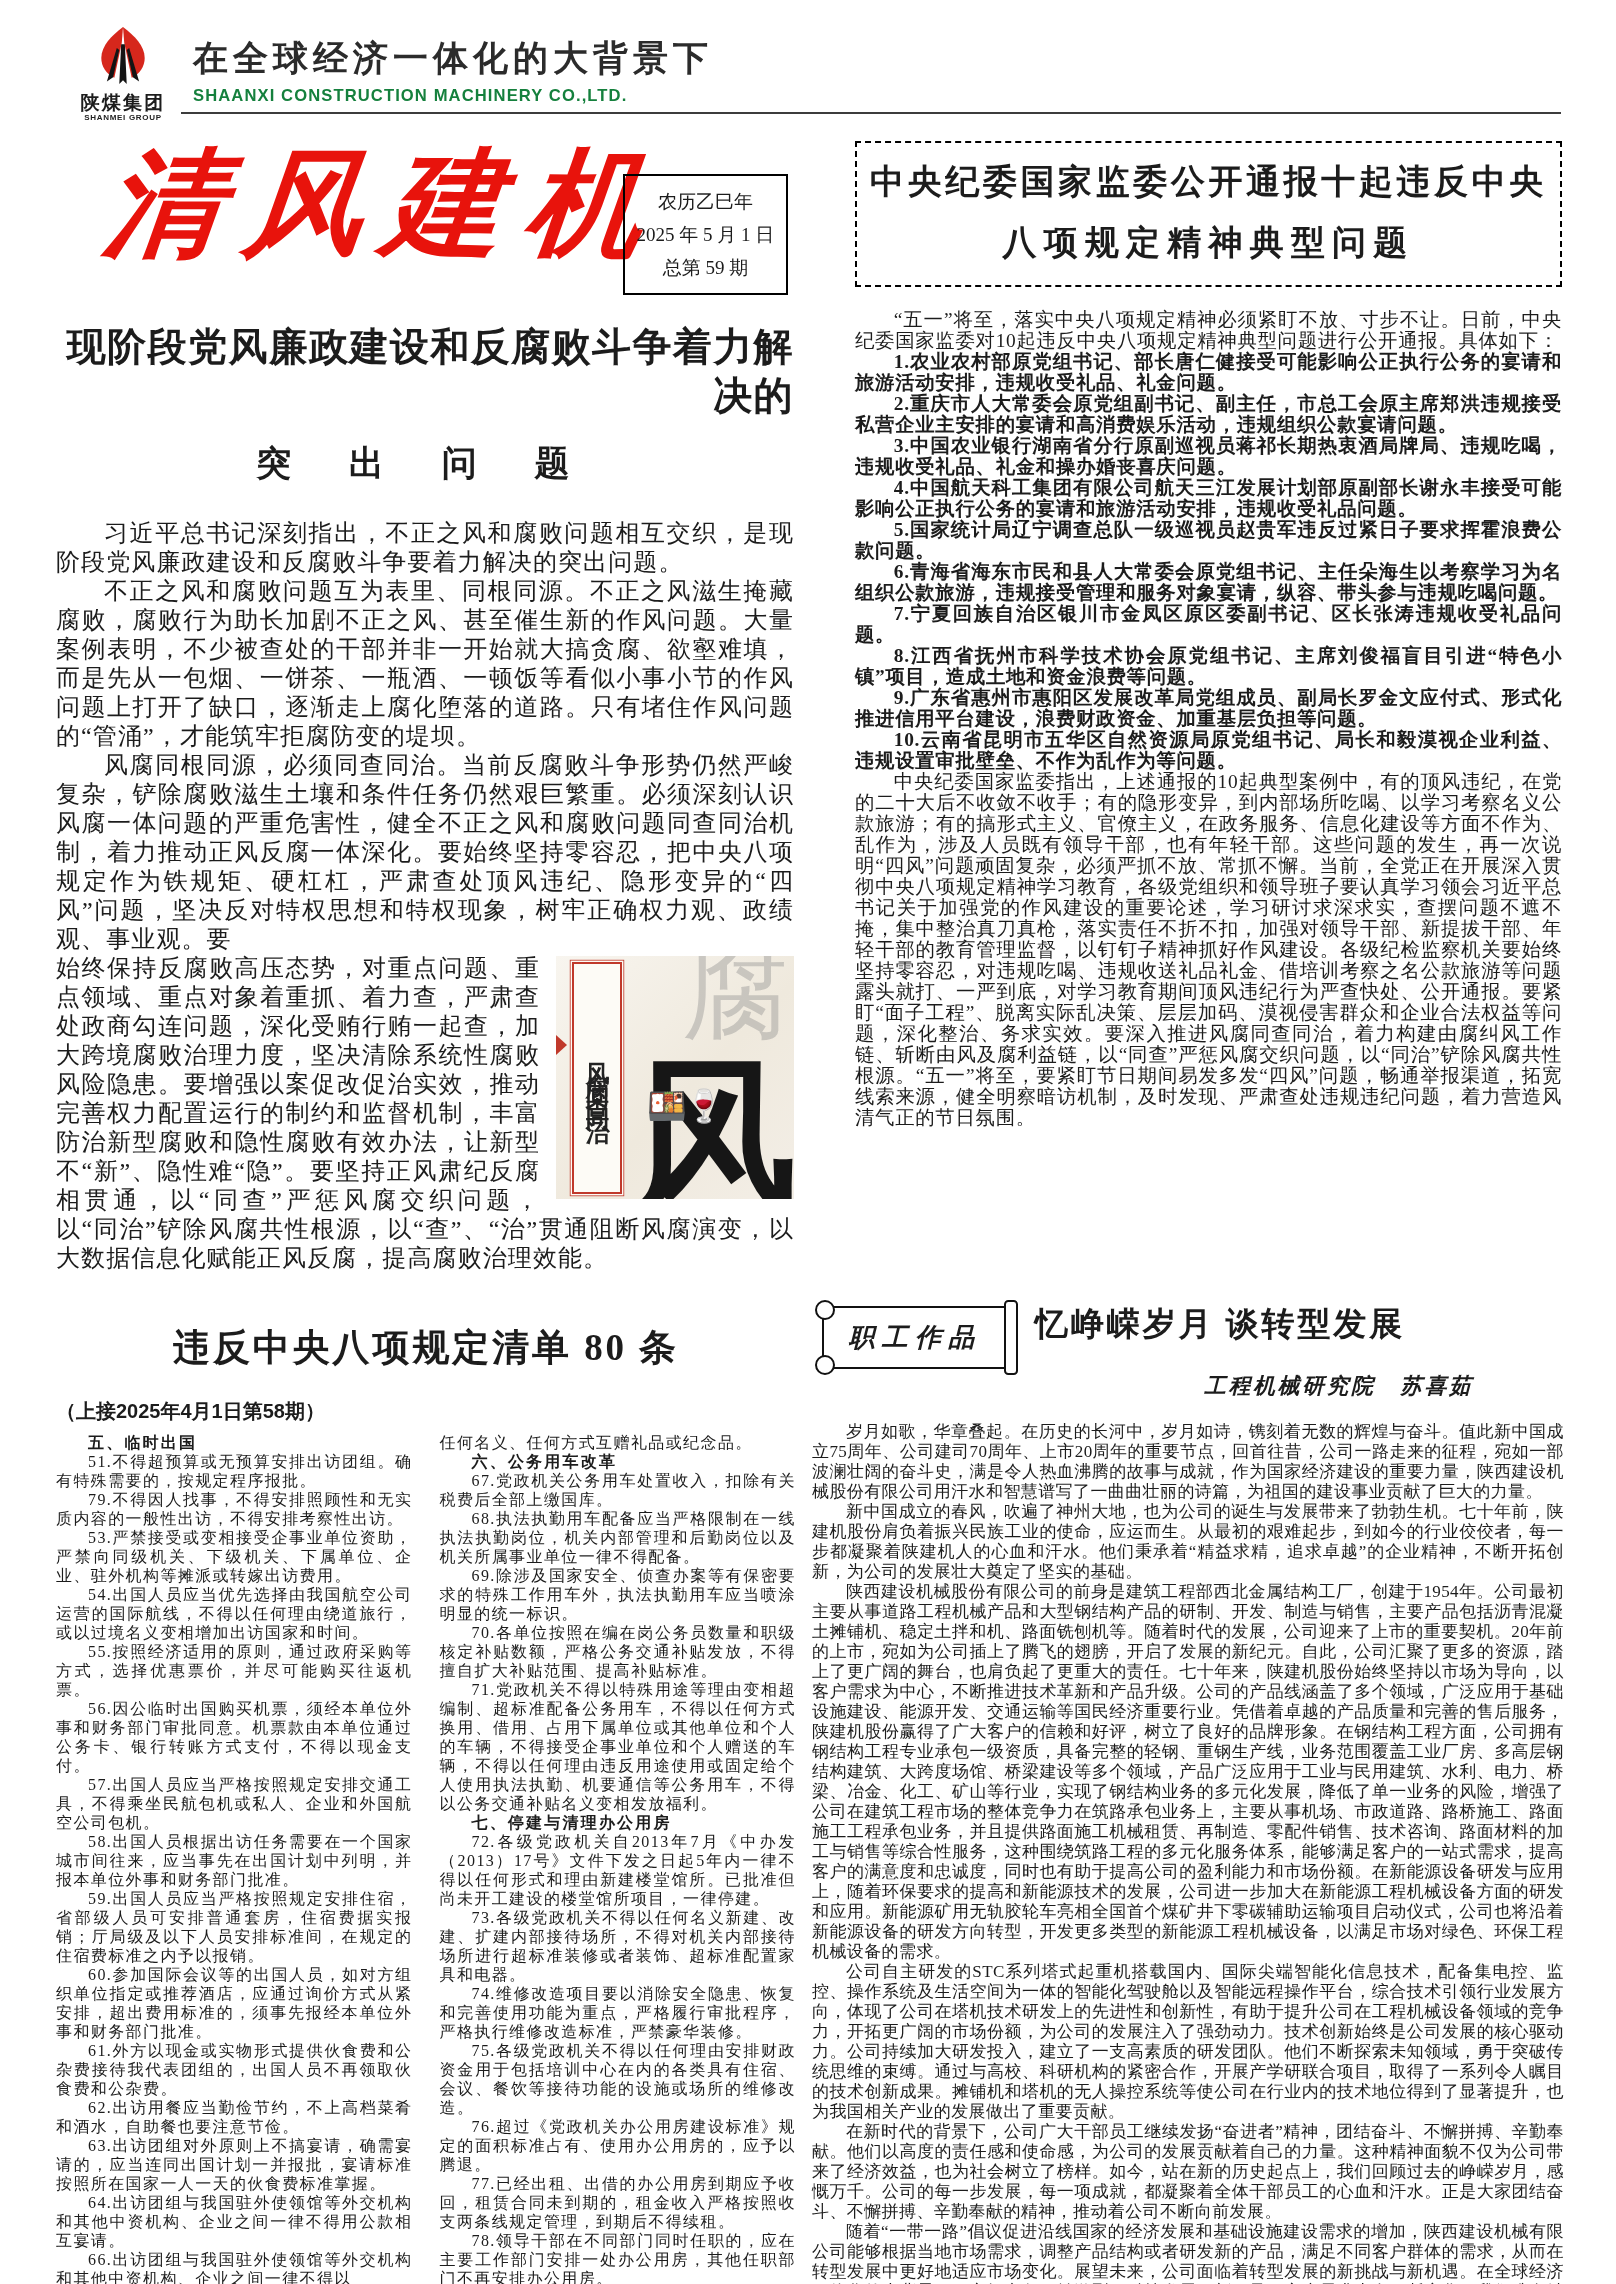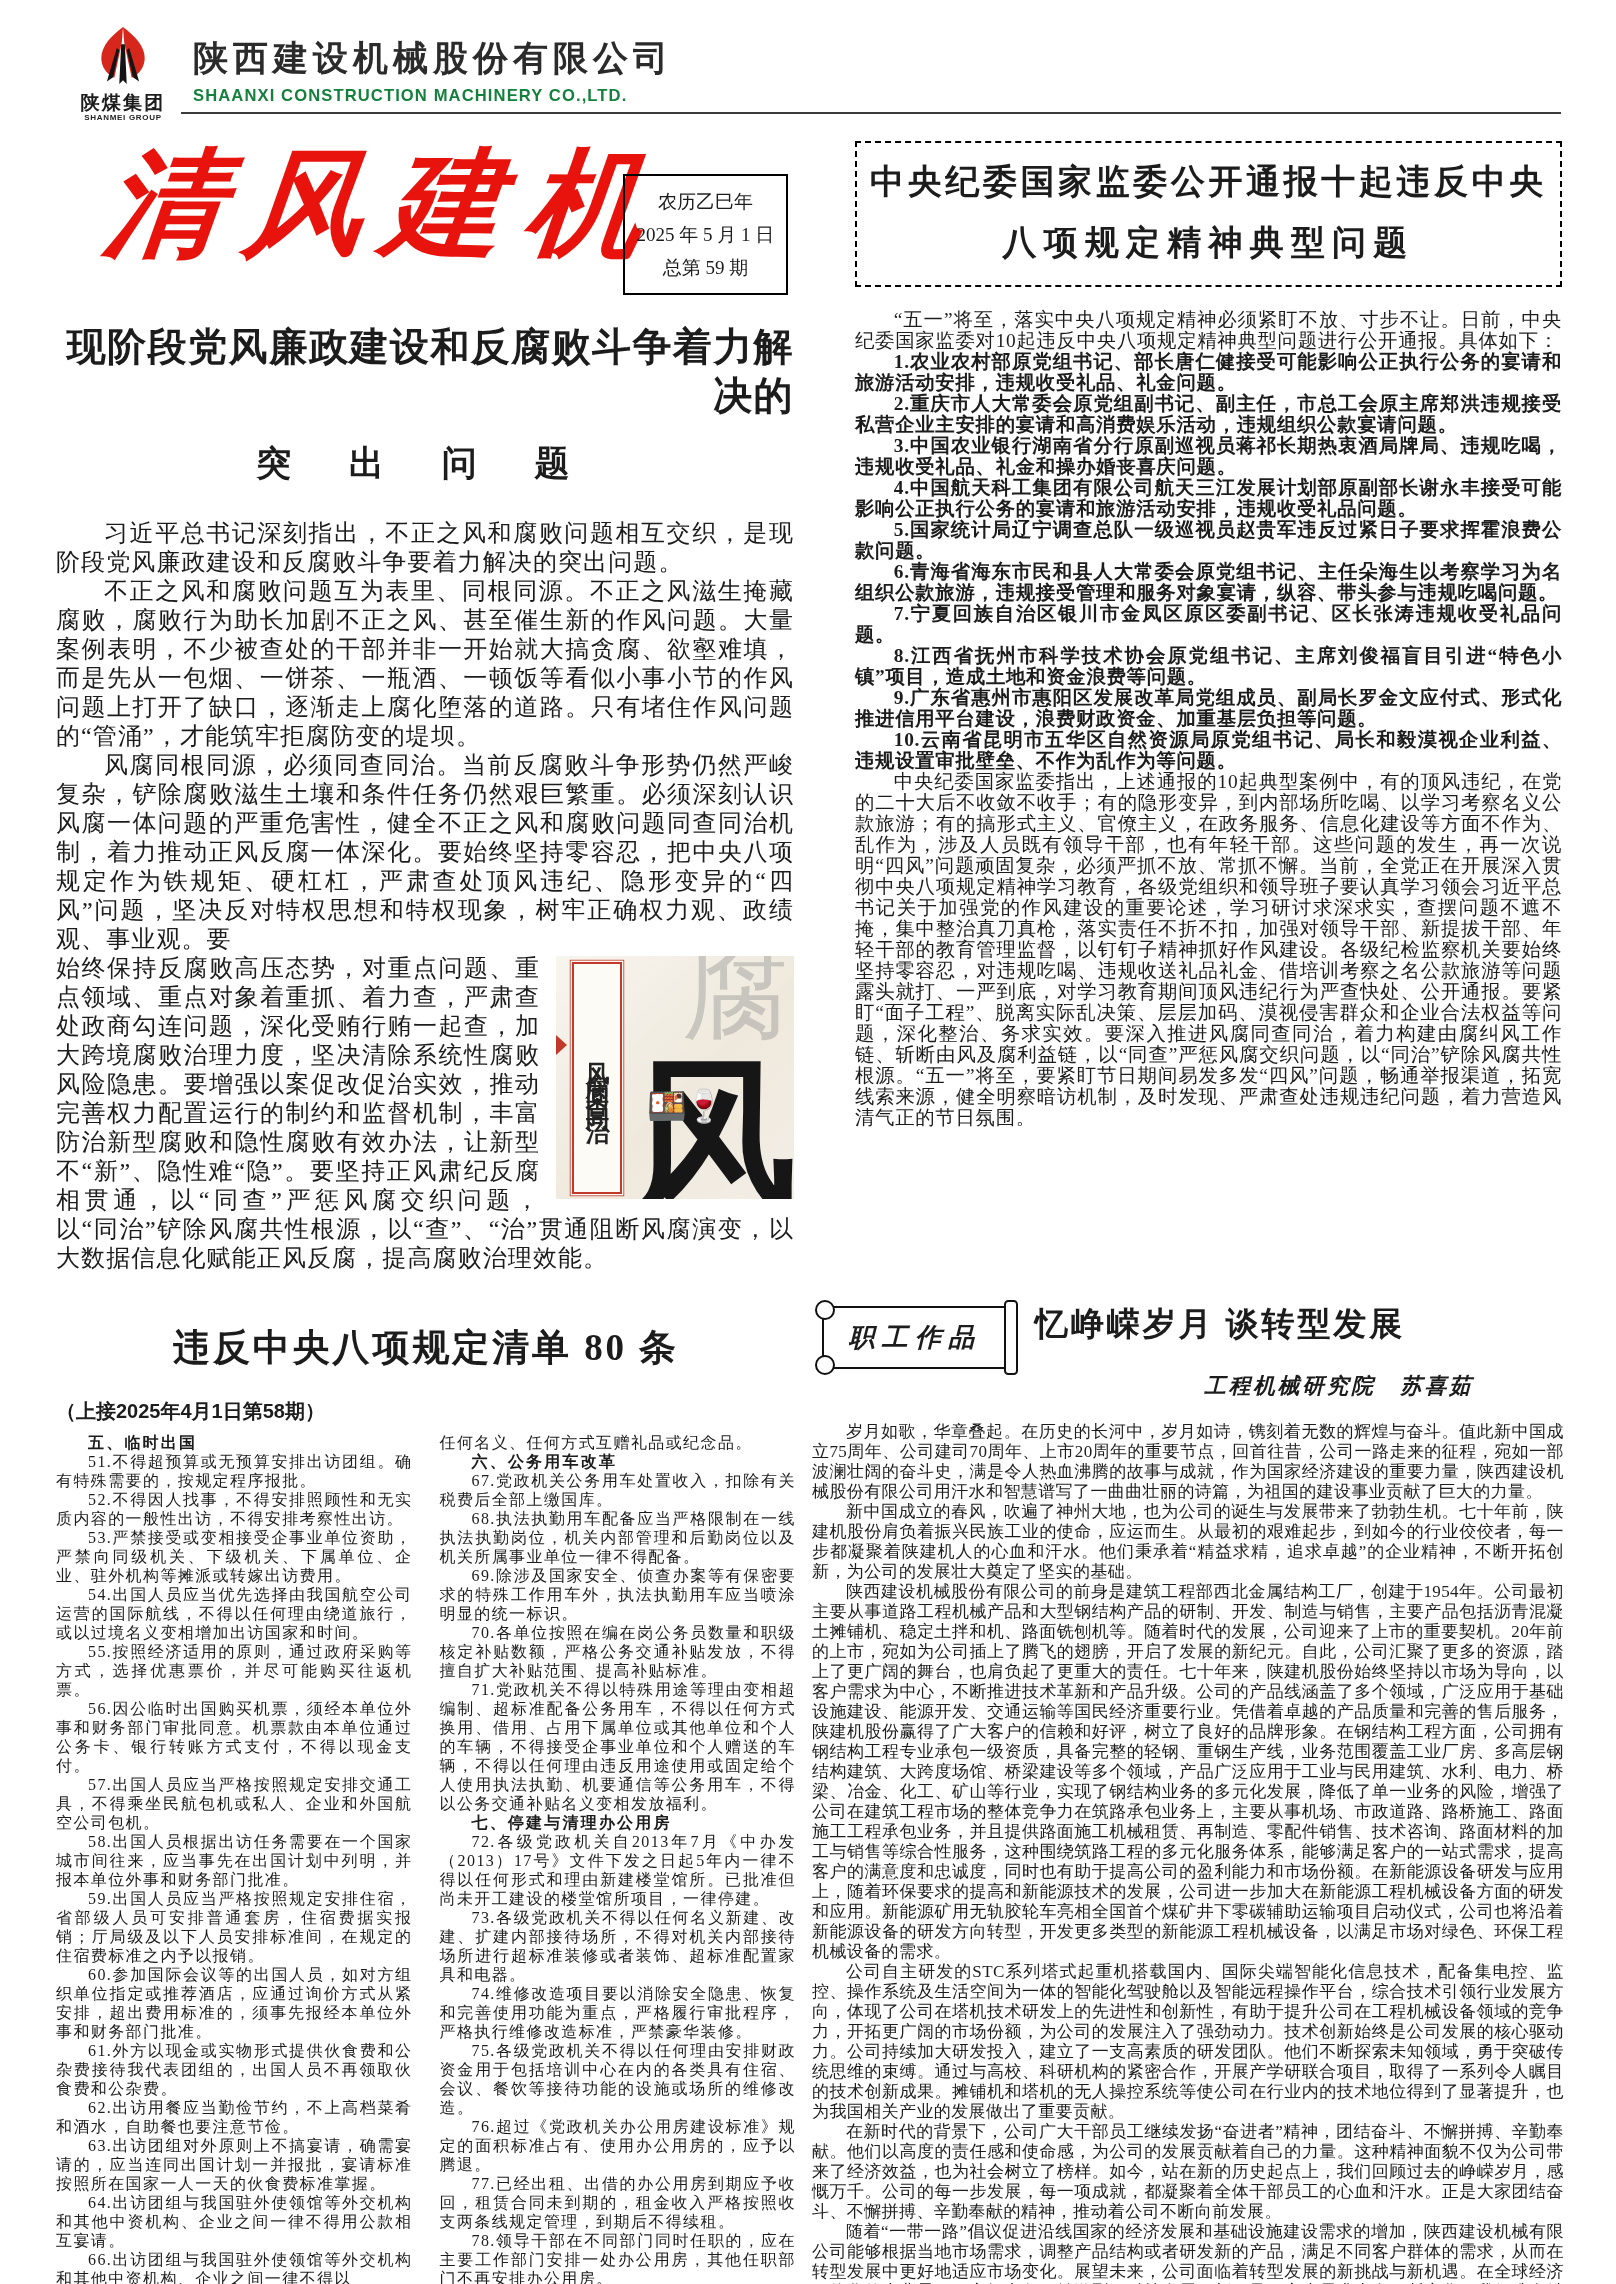--- a/index.html
+++ b/index.html
@@ -87,21 +87,21 @@
           <path d="M50 0 C68 14 85 30 85 50 a35 35 0 0 1 -21 32 L52 26 Z" fill="#d6271c"></path>
           <path d="M47 28 h6 l3 64 -6 -6 -6 6 Z" fill="#141414"></path>
           <path d="M40 34 L24 88 l10 -7 10 -44 Z" fill="#141414"></path>
           <path d="M60 34 L76 88 l-10 -7 -10 -44 Z" fill="#141414"></path>
         </svg>
       </span>
       <div class="logo-group-cn">陕煤集团</div>
       <div class="logo-group-en">SHANMEI GROUP</div>
     </div>
     <div class="company-block">
-      <div class="company-cn">陕西建设机械股份有限公司</div>
+      <div class="company-cn">在全球经济一体化的大背景下</div>
       <div class="company-en">SHAANXI CONSTRUCTION MACHINERY CO.,LTD.</div>
     </div>
   </div>
   <div class="header-rule"></div>
 
   <div class="masthead">
     <div class="paper-title">清风建机</div>
     <div class="date-box">
 
     <div>农历乙巳年</div>
@@ -158,21 +158,21 @@
   </div>
 
   <div class="art3">
     <div class="art3-title">违反中央八项规定清单 80 条</div>
     <div class="art3-note">（上接2025年4月1日第58期）</div>
     <div class="art3-cols">
       <div class="art3-col">
 
       <div class="rule-block h">五、临时出国</div>
           <div class="rule-block p">51.不得超预算或无预算安排出访团组。确有特殊需要的，按规定程序报批。</div>
-          <div class="rule-block p">52.不得因人找事，不得安排照顾性和无实质内容的一般性出访，不得安排考察性出访。</div>
+          <div class="rule-block p">79.不得因人找事，不得安排照顾性和无实质内容的一般性出访，不得安排考察性出访。</div>
           <div class="rule-block p">53.严禁接受或变相接受企事业单位资助，严禁向同级机关、下级机关、下属单位、企业、驻外机构等摊派或转嫁出访费用。</div>
           <div class="rule-block p">54.出国人员应当优先选择由我国航空公司运营的国际航线，不得以任何理由绕道旅行，或以过境名义变相增加出访国家和时间。</div>
           <div class="rule-block p">55.按照经济适用的原则，通过政府采购等方式，选择优惠票价，并尽可能购买往返机票。</div>
           <div class="rule-block p">56.因公临时出国购买机票，须经本单位外事和财务部门审批同意。机票款由本单位通过公务卡、银行转账方式支付，不得以现金支付。</div>
           <div class="rule-block p">57.出国人员应当严格按照规定安排交通工具，不得乘坐民航包机或私人、企业和外国航空公司包机。</div>
           <div class="rule-block p">58.出国人员根据出访任务需要在一个国家城市间往来，应当事先在出国计划中列明，并报本单位外事和财务部门批准。</div>
           <div class="rule-block p">59.出国人员应当严格按照规定安排住宿，省部级人员可安排普通套房，住宿费据实报销；厅局级及以下人员安排标准间，在规定的住宿费标准之内予以报销。</div>
           <div class="rule-block p">60.参加国际会议等的出国人员，如对方组织单位指定或推荐酒店，应通过询价方式从紧安排，超出费用标准的，须事先报经本单位外事和财务部门批准。</div>
           <div class="rule-block p">61.外方以现金或实物形式提供伙食费和公杂费接待我代表团组的，出国人员不再领取伙食费和公杂费。</div>
           <div class="rule-block p">62.出访用餐应当勤俭节约，不上高档菜肴和酒水，自助餐也要注意节俭。</div>

